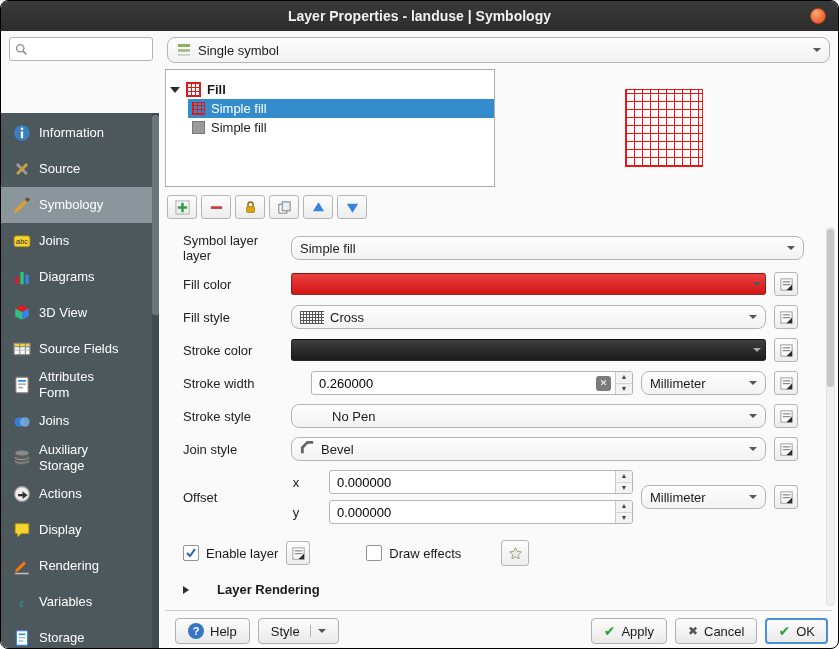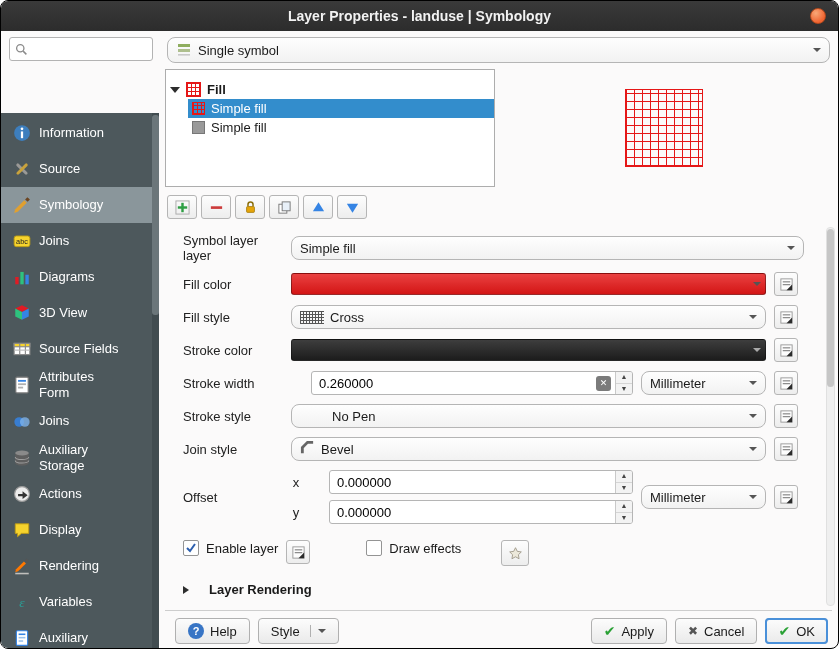--- a/index.html
+++ b/index.html
@@ -79,27 +79,27 @@
   .cross-ic { width:24px; height:13px; flex:0 0 24px;
     background: repeating-linear-gradient(0deg,#555 0 1px,transparent 1px 3px),
                 repeating-linear-gradient(90deg,#555 0 1px,transparent 1px 3px); }
   .nopen-sp { width:26px; flex:0 0 26px; }
 
   .offset-group { display:flex; gap:8px; align-items:center; }
   .offset-lines { flex:1; display:flex; flex-direction:column; gap:6px; min-width:0; }
   .oline { display:flex; align-items:center; gap:8px; }
   .axis { width:10px; text-align:center; color:#222; }
 
-  .checkrow { display:flex; align-items:flex-start; gap:8px; margin:16px 0 0 18px; }
+  .checkrow { display:flex; align-items:center; gap:8px; margin:16px 0 0 18px; }
   .cb { display:flex; align-items:center; gap:7px; cursor:pointer; }
   .cb-box { width:16px; height:16px; background:#fff; border:1px solid #949494; border-radius:2px; display:flex; align-items:center; justify-content:center; }
   .gap40 { width:40px; } .gap24 { width:24px; }
   .starbtn { width:28px; height:26px; border:1px solid #b5b5b5; border-radius:3px; background:linear-gradient(#fdfdfd,#ededed); display:flex; align-items:center; justify-content:center; cursor:pointer; }
 
-  .layer-rendering { display:flex; align-items:center; gap:16px; margin:16px 0 0 18px; font-weight:bold; cursor:pointer; }
+  .layer-rendering { display:flex; align-items:center; gap:24px; margin:16px 0 0 18px; font-weight:bold; cursor:pointer; }
   .tri-right { width:0; height:0; border:4px solid transparent; border-left:6px solid #2d2d2d; }
 
   .sep { margin-top:auto; border-top:1px solid #cdcdcd; }
   .footer { display:flex; align-items:center; gap:8px; margin-top:7px; padding:0 4px 0 10px; }
   .btn { display:inline-flex; align-items:center; gap:6px; height:26px; padding:0 12px; border:1px solid #b0b0b0; border-radius:4px; background:linear-gradient(#fcfcfc,#eaeaea); font-size:13px; color:#1a1a1a; cursor:pointer; }
   .btn.default { outline:2px solid #4a90d9; outline-offset:-2px; }
   .spacer { flex:1; }
   .help-ic { width:16px; height:16px; border-radius:50%; background:#3875c5; color:#fff; font-size:11px; font-weight:bold; line-height:16px; text-align:center; }
   .chk { color:#2aa135; font-size:14px; }
   .xmk { color:#555; font-size:12px; }
@@ -267,21 +267,21 @@
         </div>
         <div class="sb-item">
           <span class="sb-ic">
               <svg width="18" height="18" viewBox="0 0 16 16">
                 <rect x="3" y="1.5" width="10" height="13" rx="1" fill="#fff" stroke="#3584e4"></rect>
                 <rect x="5" y="4" width="6" height="1.4" fill="#3584e4"></rect>
                 <rect x="5" y="7" width="6" height="1.4" fill="#9bc2ec"></rect>
                 <rect x="5" y="10" width="4" height="1.4" fill="#9bc2ec"></rect>
               </svg>
             </span>
-          <span class="sb-label">Auxiliary</span>
+          <span class="sb-label">Storage</span>
         </div>
         <div class="sb-item">
           <span class="sb-ic">
               <svg width="18" height="18" viewBox="0 0 16 16">
                 <rect x="1.5" y="5.8" width="8" height="4.6" rx="2.3" fill="none" stroke="#7b5cc6" stroke-width="1.8"></rect>
                 <rect x="6.5" y="5.8" width="8" height="4.6" rx="2.3" fill="none" stroke="#4a86c8" stroke-width="1.8"></rect>
               </svg>
             </span>
           <span class="sb-label">Dependencies</span>
         </div>

